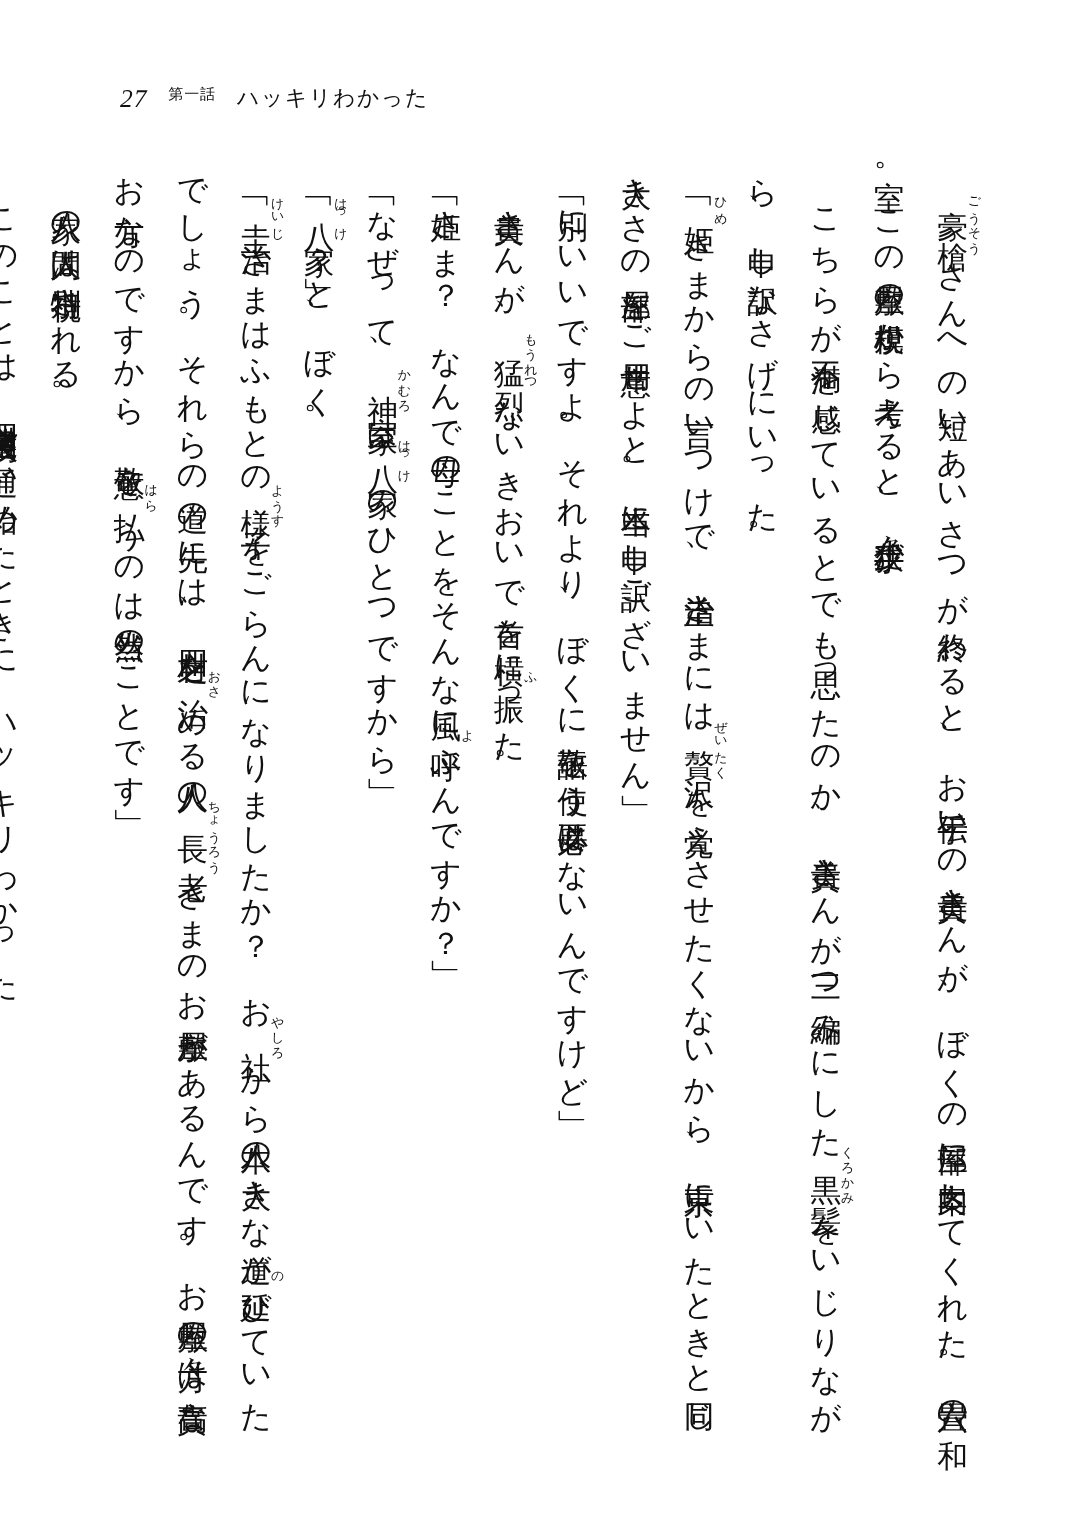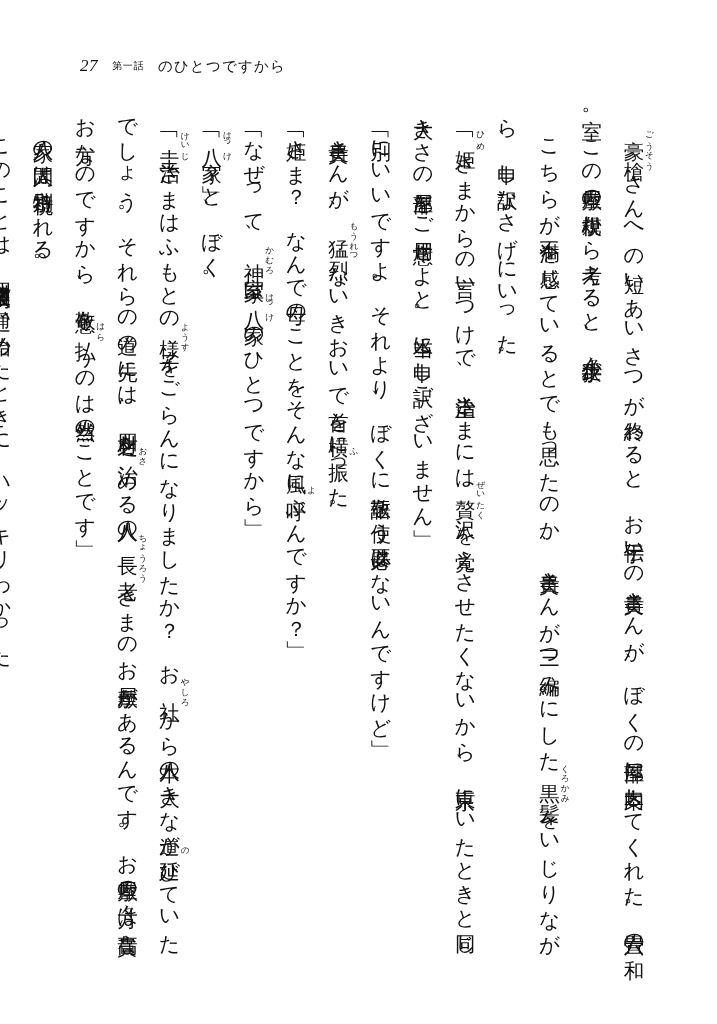--- a/index.html
+++ b/index.html
@@ -18,21 +18,21 @@
     background: #ffffff;
     overflow: hidden;
   }
 
   
   #header {
     position: absolute;
     top: 56px;
     left: 80px;
     display: flex;
-    align-items: center;
+    align-items: flex-start;
     gap: 14px;
     font-size: 15px;
     letter-spacing: 0.04em;
   }
   #header .page-num {
     font-family: "Liberation Serif", serif;
     font-style: italic;
     font-size: 17px;
   }
   #header .chap-no {
@@ -76,21 +76,21 @@
   }
 </style>
 </head>
 <body>
 
 <div id="page">
 
   <div id="header">
     <span class="page-num">27</span>
     <span class="chap-no">第一話</span>
-    <span class="chap-title">のひとつですから</span>
+    <span class="chap-title">ハッキリわかった</span>
   </div>
 
   <div id="body-text">
       <p class="indent"><ruby>豪槍<rt>ごうそう</rt></ruby>さんへの短いあいさつが終わると、お手伝いの美貴さんが、ぼくの部屋に案内してくれた。六畳の和室。この屋敷の規模から考えると、少々手狭だ。</p>
       <p class="indent">こちらが不満を感じているとでも思ったのか、美貴さんが三つ編みにした<ruby>黒髪<rt>くろかみ</rt></ruby>をいじりながら、申し訳なさげにいった。</p>
       <p class="indent">「<ruby>姫<rt>ひめ</rt></ruby>さまからの言いつけで、圭治さまには<ruby>贅沢<rt>ぜいたく</rt></ruby>を覚えさせたくないから、東京にいたときと同じ大きさの部屋をご用意せよと。本当に申し訳ございません」</p>
       <p class="indent">「別にいいですよ。それより、ぼくに敬語を使う必要はないんですけど」</p>
       <p class="indent">美貴さんが、<ruby>猛烈<rt>もうれつ</rt></ruby>ないきおいで首を横に<ruby>振<rt>ふ</rt></ruby>った。</p>
       <p class="indent">「姫さま？　なんで母のことをそんな風に<ruby>呼<rt>よ</rt></ruby>ぶんですか？」</p>
       <p class="indent">「なぜって、<ruby>神室<rt>かむろ</rt></ruby>家は<ruby>八家<rt>はっけ</rt></ruby>のひとつですから」</p>

